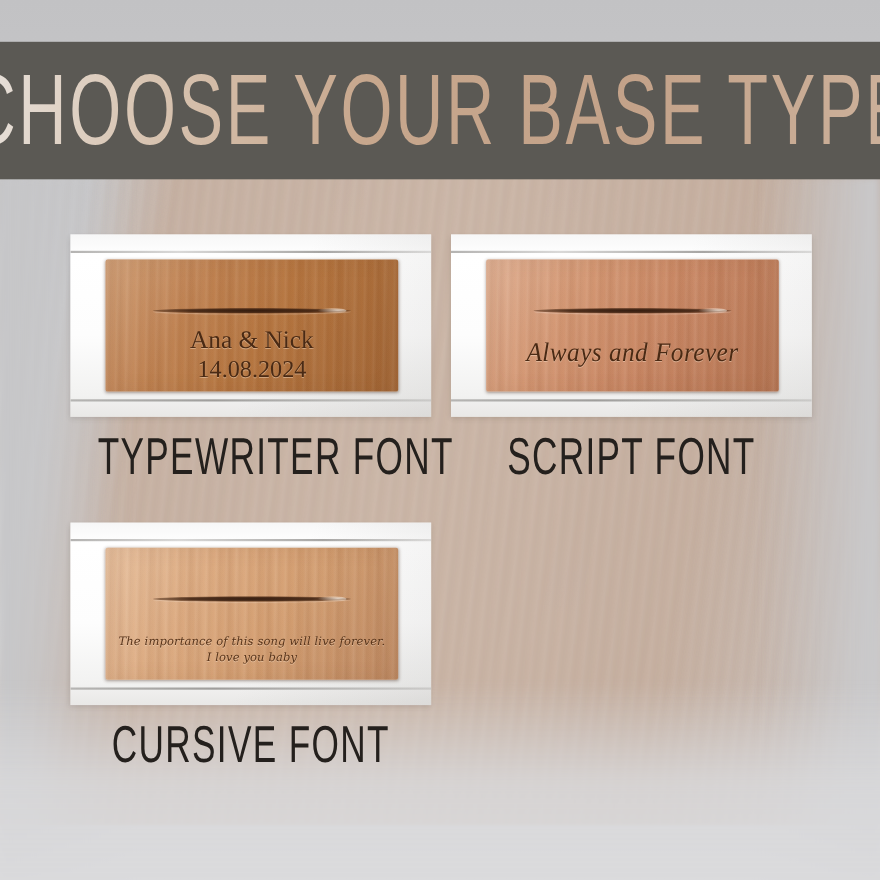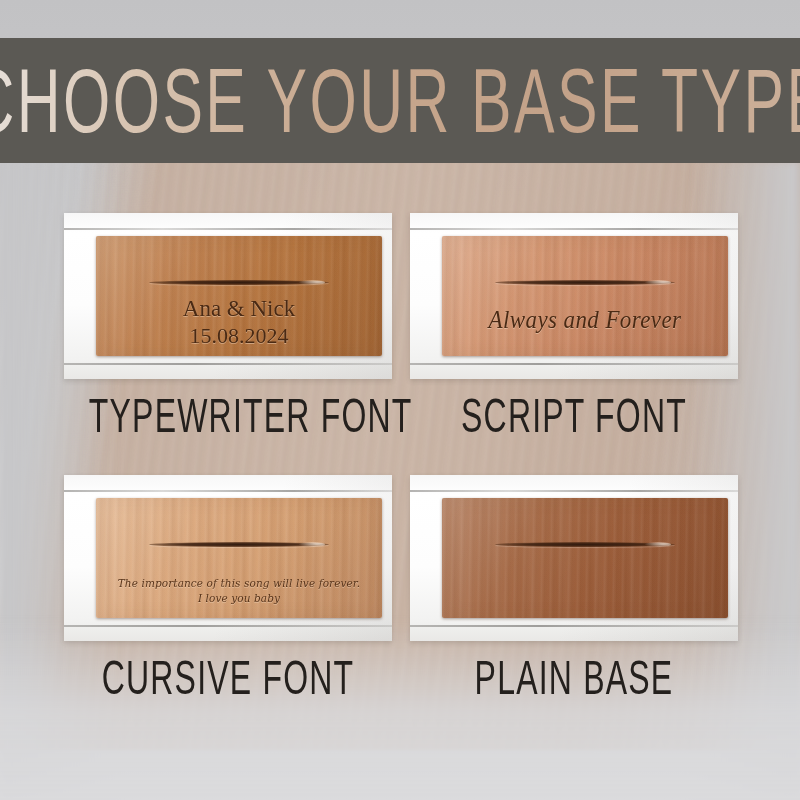--- a/index.html
+++ b/index.html
@@ -172,21 +172,20 @@
     position: absolute;
     left: 32px;
     top: 23px;
     width: 266px;
     height: 120px;
     border-radius: 2px;
     box-shadow:
       0 1px 3px rgba(70,45,30,0.45),
       inset 0 0 18px rgba(120,70,40,0.12);
     overflow: hidden;
-    padding-left: 20px;
   }
   .plaque-grain {
     position: absolute;
     inset: 0;
     background:
       repeating-linear-gradient(91deg,
         rgba(255,255,255,0.00) 0px,
         rgba(255,255,255,0.055) 2px,
         rgba(90,50,25,0.055) 5px,
         rgba(255,255,255,0.00) 9px),
@@ -309,21 +308,21 @@
       <div class="base">
         <div class="base-shade"></div>
         <div class="plaque wood-oak">
           <div class="plaque-grain"></div>
           <div class="plaque-sheen"></div>
           <div class="slot">
             <div class="slot-hi"></div>
           </div>
           <div class="engrave eng-typewriter">
             <div class="l1">Ana &amp; Nick</div>
-            <div class="l2">15.08.2024</div>
+            <div class="l2">14.08.2024</div>
           </div>
         </div>
       </div>
       <div class="caption">TYPEWRITER FONT</div>
     </div>
 
     <div class="option opt-2">
       <div class="base">
         <div class="base-shade"></div>
         <div class="plaque wood-salmon">
@@ -351,28 +350,15 @@
           </div>
           <div class="engrave eng-cursive">
             <div class="l1">The importance of this song will live forever.</div>
             <div class="l2">I love you baby</div>
           </div>
         </div>
       </div>
       <div class="caption">CURSIVE FONT</div>
     </div>
 
-    <div class="option opt-4">
-      <div class="base">
-        <div class="base-shade"></div>
-        <div class="plaque wood-mahogany">
-          <div class="plaque-grain"></div>
-          <div class="plaque-sheen"></div>
-          <div class="slot">
-            <div class="slot-hi"></div>
-          </div>
-        </div>
-      </div>
-      <div class="caption">PLAIN BASE</div>
-    </div>
 
   </div>
 </div>
 
 </body></html>

